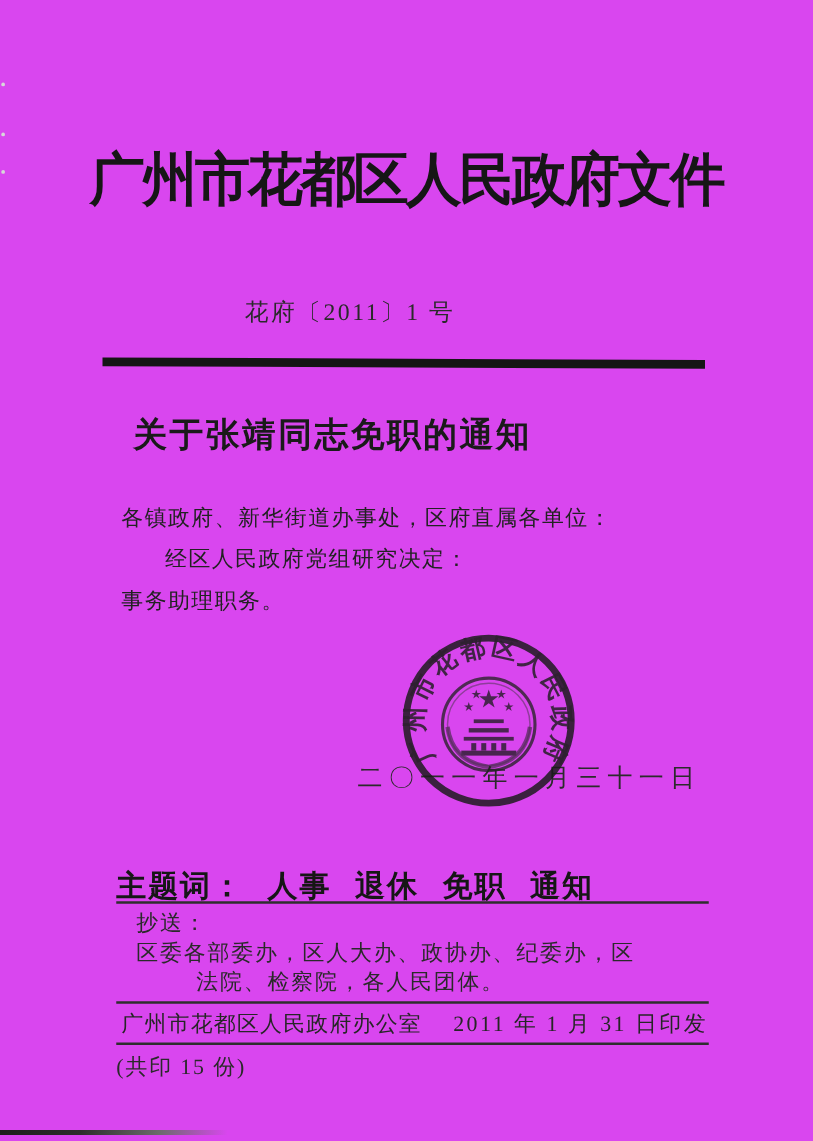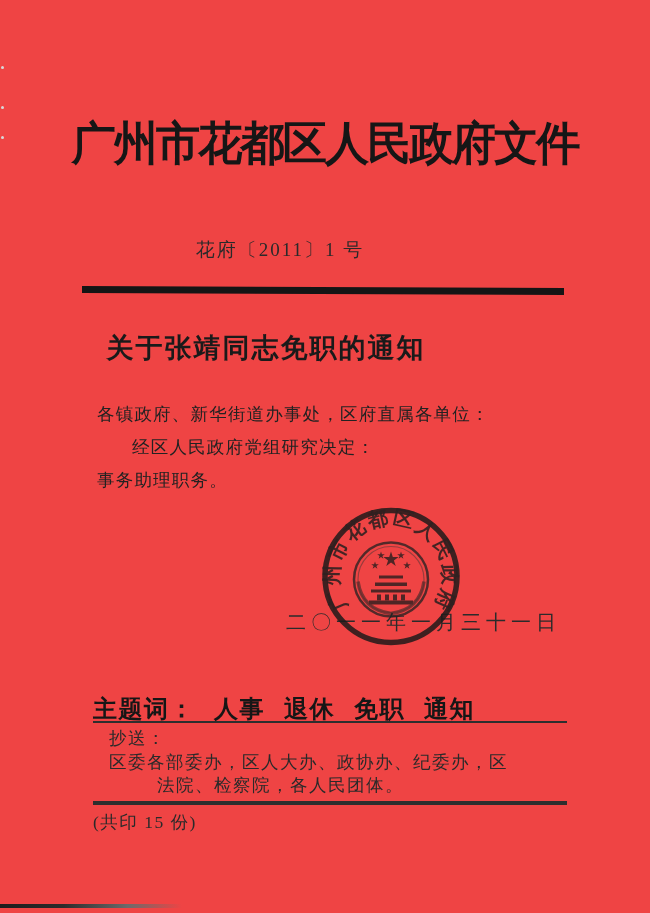--- a/index.html
+++ b/index.html
@@ -1,19 +1,19 @@
 <!DOCTYPE html>
 <html><head>
 <meta charset="utf-8">
 <style>
   html,body{margin:0;padding:0;background:#e8e8e8;}
   .page{
     position:relative;
     width:650px;height:913px;
-    background:#ef4444;
+    background:#d946ef;
     overflow:hidden;
     font-family:"Liberation Serif","DejaVu Serif",serif;
     color:#1c1c1c;
   }
   .org-title{
     position:absolute;top:113px;left:0;width:650px;
     text-align:center;
     font-size:46px;font-weight:bold;
     letter-spacing:-2px;
     transform:scaleX(0.96);
@@ -149,20 +149,24 @@
     </div>
     <div class="hr-thin"></div>
     <div class="cc-block">
       <div class="cc-line1">
         <span class="cc-label">抄送：</span>
         <span>区委各部委办，区人大办、政协办、纪委办，区</span>
       </div>
       <div class="cc-line2">法院、检察院，各人民团体。</div>
     </div>
     <div class="hr-thin"></div>
+    <div class="issuer-row">
+      <span>广州市花都区人民政府办公室</span>
+      <span class="print-date">2011 年 1 月 31 日印发</span>
+    </div>
     <div class="hr-thin"></div>
     <div class="copies-row">(共印 15 份)</div>
   </div>
 
   <div class="scan-streak"></div>
   <div class="scan-dot" style="left:1px;top:66px;"></div>
   <div class="scan-dot" style="left:1px;top:106px;"></div>
   <div class="scan-dot" style="left:1px;top:136px;"></div>
 
 </div>

